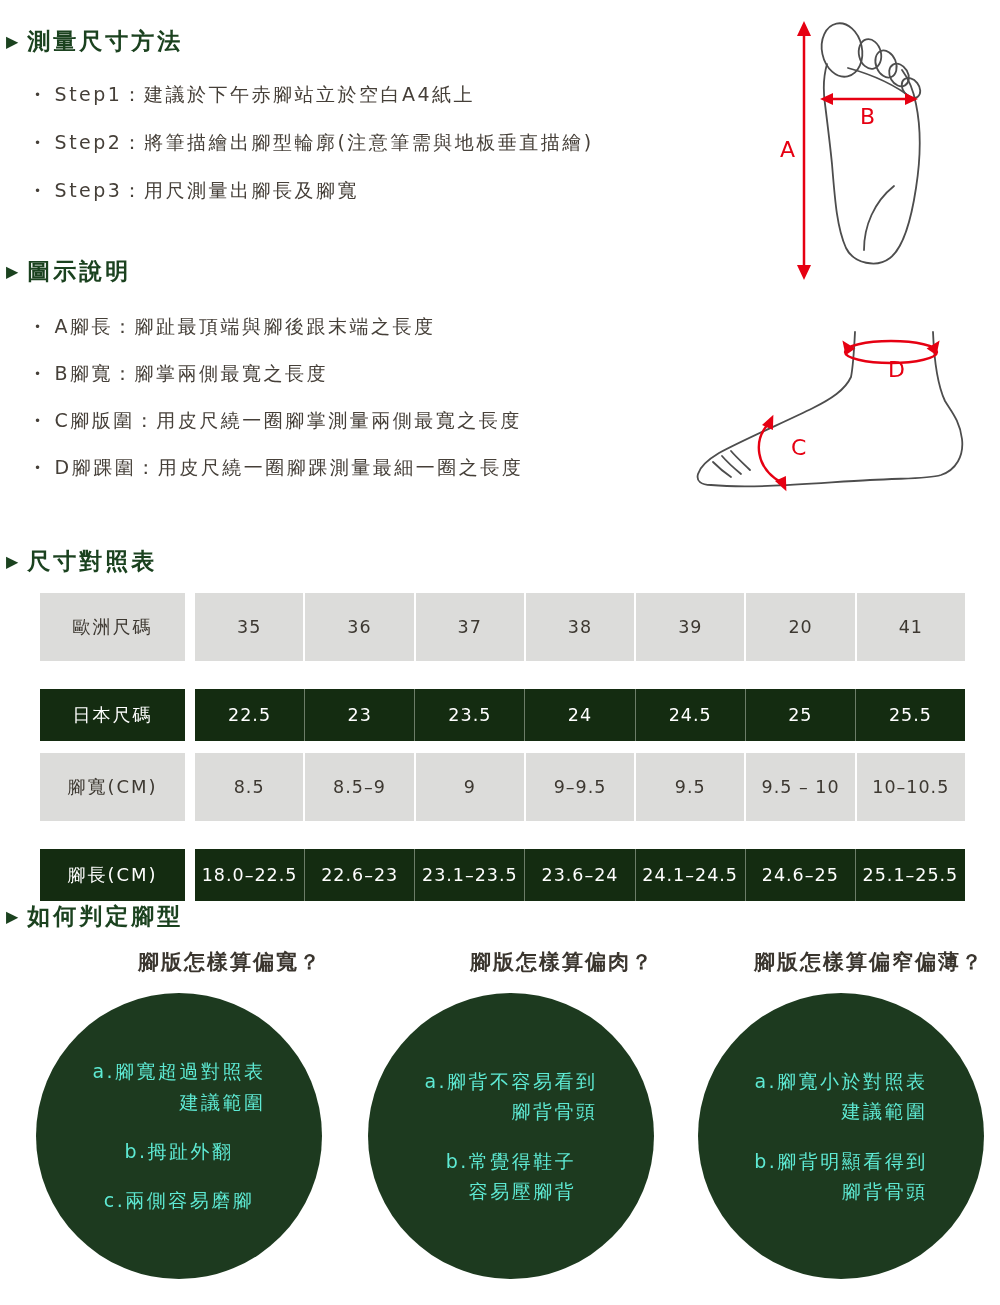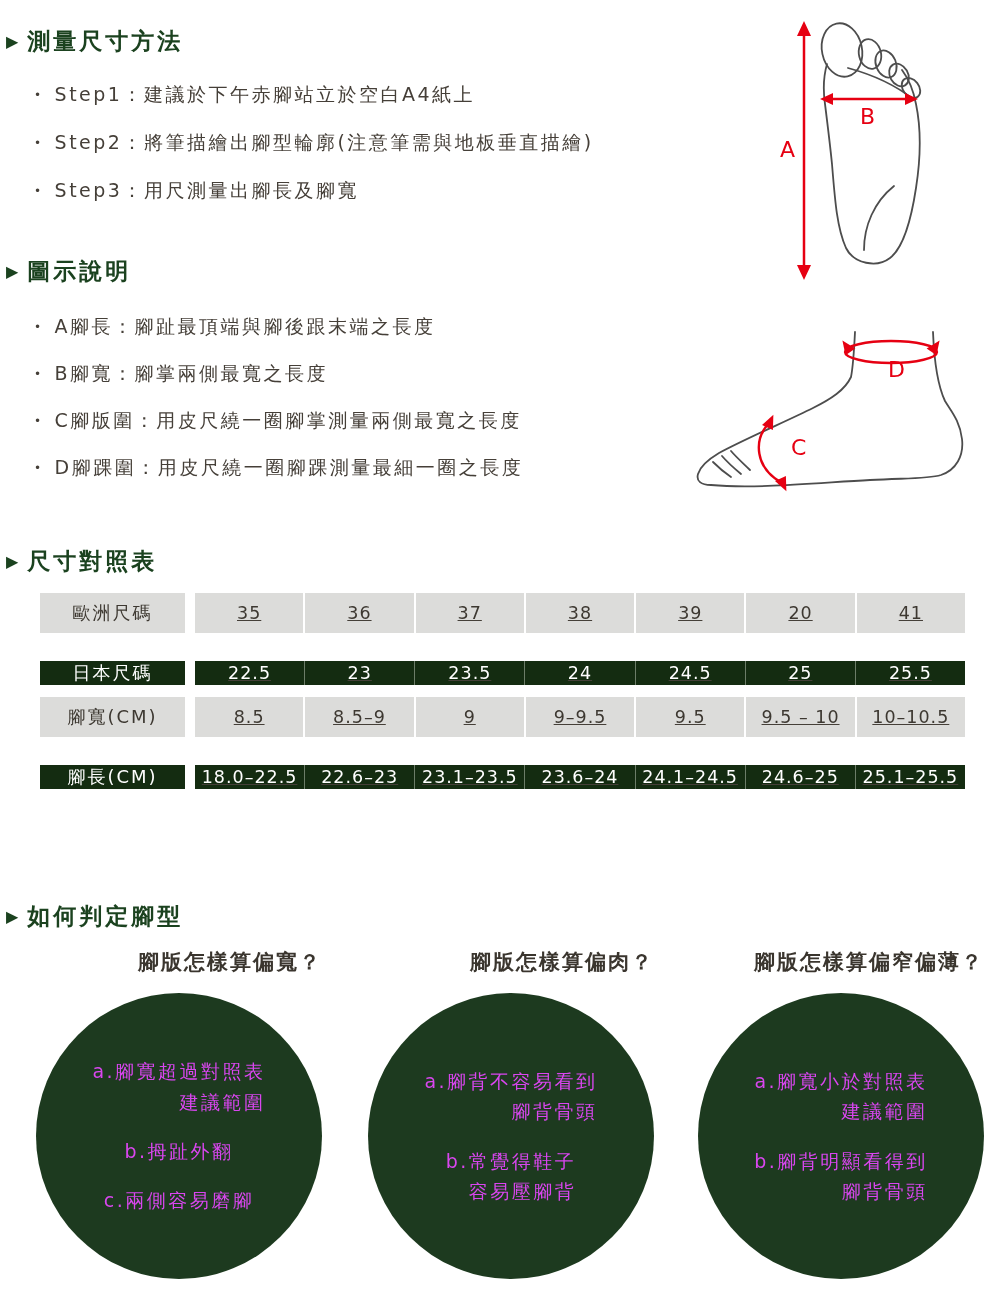--- a/index.html
+++ b/index.html
@@ -26,42 +26,42 @@
   .steps li{height:48px;}
   .legend-items{left:34px;top:303px;}
   .legend-items li{height:47px;}
 
   
   .sole-svg{position:absolute;left:772px;top:16px;}
   .side-svg{position:absolute;left:685px;top:322px;}
 
   
   .stable{position:absolute;left:40px;top:593px;width:925px;}
-  .trow{display:flex;height:40px;margin-bottom:12px;}
+  .trow{display:flex;height:68px;margin-bottom:12px;}
   .tlabel{
     width:145px;margin-right:10px;flex:0 0 auto;display:flex;align-items:center;justify-content:center;
     font-size:18px;letter-spacing:2px;
   }
-  .tcells{display:flex;width:770px;flex:0 0 auto;text-decoration:underline;}
+  .tcells{display:flex;width:770px;flex:0 0 auto;}
   .tcell{flex:1 1 0;display:flex;align-items:center;justify-content:center;font-size:17.5px;letter-spacing:1px;}
   .trow.gray .tlabel,.trow.gray .tcell{background:#dcdcda;color:#3d3831;}
   .trow.green .tlabel,.trow.green .tcell{background:#142c11;color:#ffffff;margin-top:16px;}
   .trow.gray .tcell + .tcell{border-left:2px solid #ffffff;}
   .trow.green .tcell + .tcell{border-left:1px solid rgba(215,225,210,0.45);}
 
   
   .ftcol{position:absolute;top:948px;width:286px;text-align:right;}
   .ftcol1{left:36px;}
   .ftcol2{left:368px;}
   .ftcol3{left:698px;}
   .fthead{font-size:21px;font-weight:bold;color:#3a352e;letter-spacing:2px;white-space:nowrap;}
   .ftcircle{
     margin-top:17px;width:286px;height:286px;border-radius:50%;background:#1d3a1f;
     display:flex;flex-direction:column;align-items:center;justify-content:center;gap:19px;
-    color:#d946ef;font-size:19px;letter-spacing:2.5px;line-height:1.6;
+    color:#5eead4;font-size:19px;letter-spacing:2.5px;line-height:1.6;
   }
   .ftpoint{white-space:pre-line;}
   svg text{font-family:"DejaVu Sans","Liberation Sans",sans-serif;}
 </style>
 </head>
 <body>
 
 <div class="page">
 
   <h2 class="sec-title t1">

